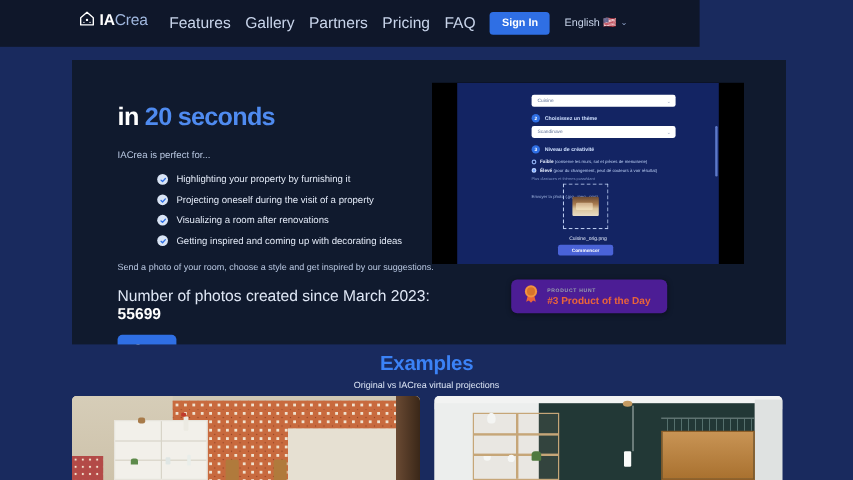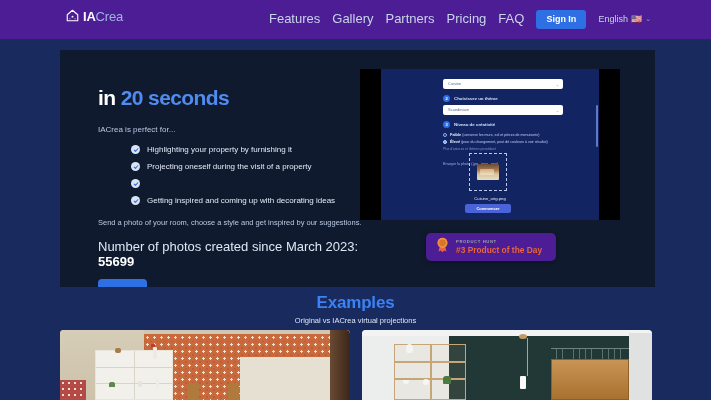--- a/index.html
+++ b/index.html
@@ -13,23 +13,23 @@
   #page {
     position: relative;
     width: 711px; height: 400px;
     background: #192a5e;
     overflow: hidden;
   }
 
   
   #header {
     position: absolute; top: 0; left: 0;
-    width: 711px; height: 39px;
+    width: 583px; height: 39px;
     display: flex; align-items: center;
-    background: #4c1d95;
+    background: #0f172a;
   }
   #logo {
     position: absolute; left: 65px; top: 8px;
     display: flex; align-items: center; gap: 3px;
   }
   #logo .house-icon { display: block; width: 15px; height: 15px; }
   #logo .wordmark {
     font-size: 13px; letter-spacing: -0.2px; line-height: 1;
     padding-top: 1px;
   }
@@ -460,20 +460,21 @@
               </svg>
           </span>
           <span>Projecting oneself during the visit of a property</span>
         </li>
         <li>
           <span class="chk">
             <svg width="6" height="6" viewBox="0 0 10 10">
                 <path d="M2 5.2 L4.1 7.2 L8 2.9" fill="none" stroke="#2f6fe4" stroke-width="1.8" stroke-linecap="round" stroke-linejoin="round"></path>
               </svg>
           </span>
+          <span>Visualizing a room after renovations</span>
         </li>
         <li>
           <span class="chk">
             <svg width="6" height="6" viewBox="0 0 10 10">
                 <path d="M2 5.2 L4.1 7.2 L8 2.9" fill="none" stroke="#2f6fe4" stroke-width="1.8" stroke-linecap="round" stroke-linejoin="round"></path>
               </svg>
           </span>
           <span>Getting inspired and coming up with decorating ideas</span>
         </li>
       </ul>

